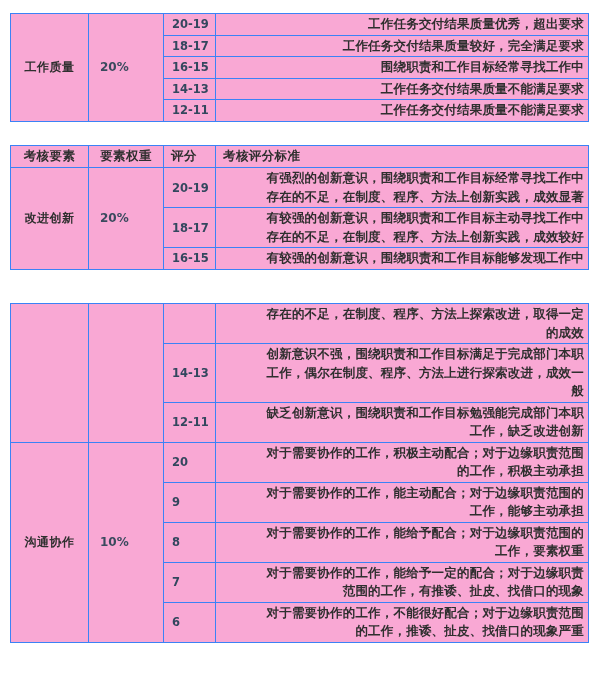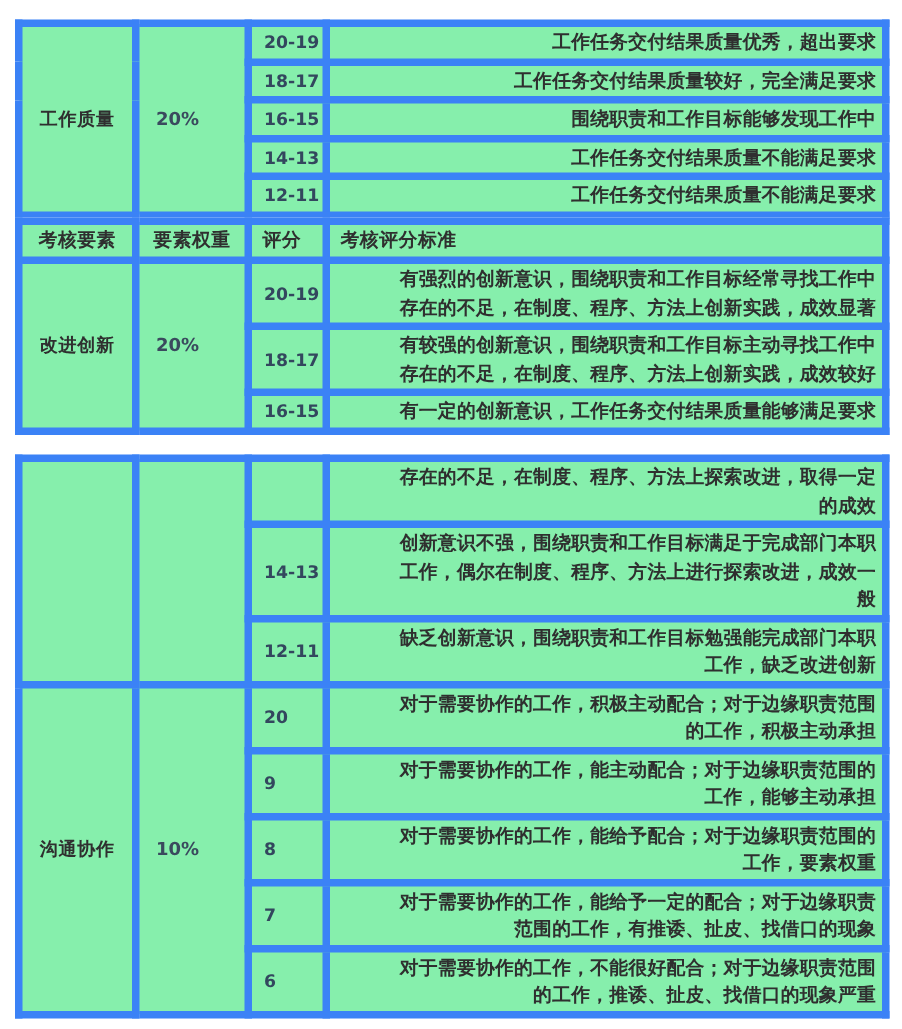--- a/index.html
+++ b/index.html
@@ -22,24 +22,24 @@
   }
   table.eval {
     position: absolute;
     border-collapse: collapse;
     table-layout: fixed;
     width: 578px;
     left: 10px;
     background: #ffffff;
   }
   table.eval td, table.eval th {
-    border: 5px solid #3b82f6;
+    border: 1px solid #3b82f6;
     padding: 0;
     vertical-align: middle;
-    background: #86efac;
+    background: #f9a8d4;
   }
   
   col.c-factor  { width: 78px; }
   col.c-weight  { width: 75px; }
   col.c-score   { width: 52px; }
   col.c-desc    { width: 373px; }
 
   .cell-factor {
     text-align: center;
     font-size: 12px;
@@ -114,21 +114,21 @@
       </tr>
       <tr class="r1">
         <td class="cell-score">18-17</td>
         <td class="cell-desc">
           <div>工作任务交付结果质量较好，完全满足要求</div>
         </td>
       </tr>
       <tr class="r1">
         <td class="cell-score">16-15</td>
         <td class="cell-desc">
-          <div>围绕职责和工作目标能够发现工作中</div>
+          <div>围绕职责和工作目标经常寻找工作中</div>
         </td>
       </tr>
       <tr class="r1">
         <td class="cell-score">14-13</td>
         <td class="cell-desc">
           <div>工作任务交付结果质量不能满足要求</div>
         </td>
       </tr>
       <tr class="r1">
         <td class="cell-score">12-11</td>
@@ -165,21 +165,21 @@
       <tr class="r2">
         <td class="cell-score">18-17</td>
         <td class="cell-desc">
           <div>有较强的创新意识，围绕职责和工作目标主动寻找工作中</div>
           <div>存在的不足，在制度、程序、方法上创新实践，成效较好</div>
         </td>
       </tr>
       <tr class="r1">
         <td class="cell-score">16-15</td>
         <td class="cell-desc">
-          <div>有一定的创新意识，工作任务交付结果质量能够满足要求</div>
+          <div>有较强的创新意识，围绕职责和工作目标能够发现工作中</div>
         </td>
       </tr>
     </tbody>
   </table>
 
   <table class="eval" id="table-continued">
     <colgroup>
       <col class="c-factor">
         <col class="c-weight">
         <col class="c-score">

